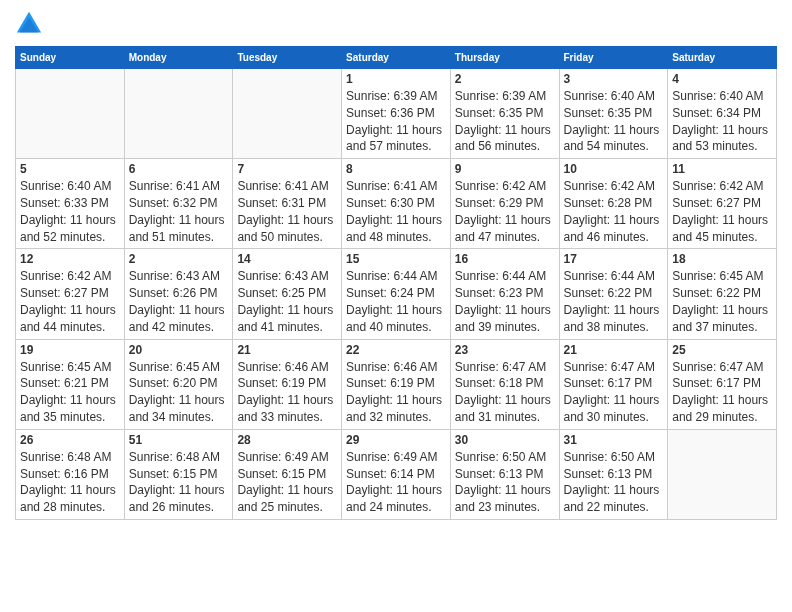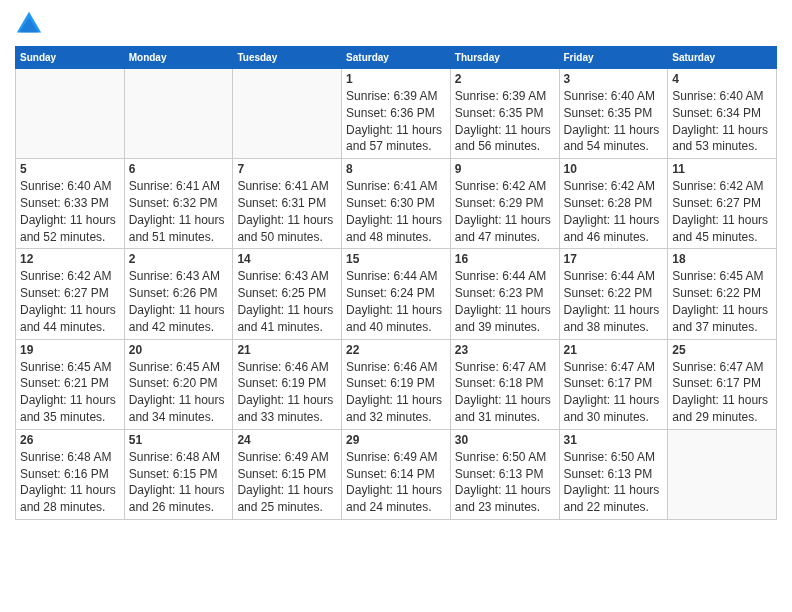--- a/index.html
+++ b/index.html
@@ -236,21 +236,21 @@
         <tr>
           <td>
             <span class="day-num">26</span>
             <div class="day-info">Sunrise: 6:48 AM<br>Sunset: 6:16 PM<br>Daylight: 11 hours and 28 minutes.</div>
           </td>
           <td>
             <span class="day-num">51</span>
             <div class="day-info">Sunrise: 6:48 AM<br>Sunset: 6:15 PM<br>Daylight: 11 hours and 26 minutes.</div>
           </td>
           <td>
-            <span class="day-num">24</span>
+            <span class="day-num">28</span>
             <div class="day-info">Sunrise: 6:49 AM<br>Sunset: 6:15 PM<br>Daylight: 11 hours and 25 minutes.</div>
           </td>
           <td>
             <span class="day-num">29</span>
             <div class="day-info">Sunrise: 6:49 AM<br>Sunset: 6:14 PM<br>Daylight: 11 hours and 24 minutes.</div>
           </td>
           <td>
             <span class="day-num">30</span>
             <div class="day-info">Sunrise: 6:50 AM<br>Sunset: 6:13 PM<br>Daylight: 11 hours and 23 minutes.</div>
           </td>

